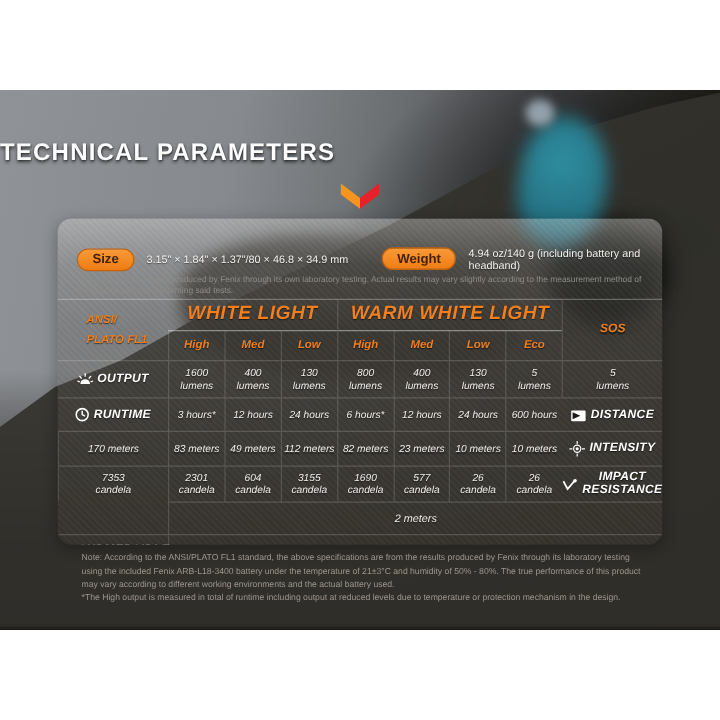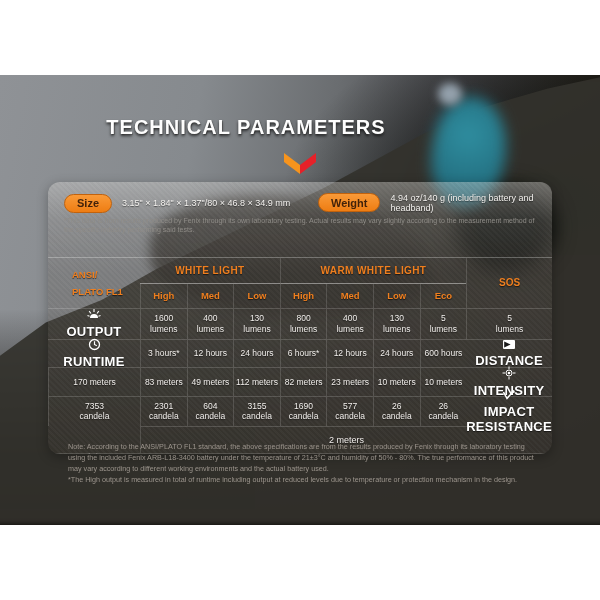--- a/index.html
+++ b/index.html
@@ -14,67 +14,67 @@
       linear-gradient(100deg, #8f9296 0%, #868a8e 30%, #6a6d70 50%, #46464a 68%, #232019 88%, #121008 100%);
   }
   .mountain { position:absolute; left:-10px; top:0; width:620px; height:450px; background:#34322d; opacity:.92; filter:blur(3px);
     clip-path:polygon(0 64%, 9% 55%, 18% 50%, 27% 43%, 36% 37%, 45% 31%, 54% 25%, 62% 19%, 70% 13%, 80% 7%, 90% 3%, 100% 0%, 100% 100%, 0 100%); }
   .ridge-rocks { position:absolute; left:150px; top:120px; width:280px; height:120px; background:#2b2925; filter:blur(6px); border-radius:40% 60% 30% 50%; opacity:.8; }
   .runner-body { position:absolute; left:432px; top:22px; width:74px; height:110px; background:radial-gradient(circle at 45% 35%, #2f8ea0, #226c7d 70%, #175060); border-radius:45% 55% 50% 50%; filter:blur(7px); transform:rotate(10deg); }
   .runner-head { position:absolute; left:438px; top:8px; width:24px; height:22px; background:#94a1ac; border-radius:50%; filter:blur(4px); }
   .runner-dark { position:absolute; left:455px; top:110px; width:100px; height:85px; background:#0d0f0c; border-radius:50%; filter:blur(10px); }
 
   
-  .title { position:absolute; left:0; top:116px; width:492px; text-align:center;
+  .title { position:absolute; left:0; top:116px; width:492px; 
     font-size:20px; font-weight:bold; letter-spacing:1px; color:#fdfdfd;
     text-shadow:0 2px 3px rgba(0,0,0,0.7), 1px 1px 0 rgba(90,90,90,0.55); }
   .chevron { position:absolute; left:283px; top:152px; width:34px; height:24px; }
 
   
   .panel { position:absolute; left:48px; top:182px; width:504px; height:272px; border-radius:12px;
     background:
       repeating-linear-gradient(45deg, rgba(255,255,255,0.025) 0 2px, rgba(0,0,0,0.02) 2px 4px),
       linear-gradient(to bottom, rgba(216,214,211,0.40) 0%, rgba(148,144,140,0.30) 14%, rgba(96,90,84,0.28) 34%, rgba(64,58,52,0.30) 100%);
     box-shadow:0 3px 12px rgba(0,0,0,0.30); overflow:hidden; }
 
-  .badge-row { display:flex; align-items:center; padding:11px 14px 0 16px; }
+  .badge-row { display:flex; align-items:center; padding:24px 14px 0 16px; }
   .bg-size { display:flex; align-items:center; width:254px; }
   .bg-weight { display:flex; align-items:flex-start; flex:1; }
   .pill { display:inline-flex; align-items:center; justify-content:center; height:19px; padding:0 12px;
     border-radius:10px; background:linear-gradient(#f99a38,#ee7d13); border:1px solid #c2620c;
     color:#42220a; font-size:11px; font-weight:bold; }
   .badge-text { margin-left:10px; color:#f3f1ee; font-size:9px; text-shadow:0 1px 1px rgba(0,0,0,0.5); }
 
   .panel-note { margin:3px 16px 0 16px; font-size:7px; line-height:1.35; color:#8f8c87; }
 
   
-  .table { margin-top:22px; border-top:1px solid rgba(255,255,255,0.28);
+  .table { margin-top:1px; border-top:1px solid rgba(255,255,255,0.28);
     display:grid; grid-template-columns:92px repeat(8, 1fr);
-    grid-template-rows:26px 24px 31px 28px 29px 30px 27px 27px; }
+    grid-template-rows:26px 24px 31px 28px 29px 30px 27px 27px;font-style:italic; }
   .cell { display:flex; align-items:center; justify-content:center; text-align:center; }
   .corner { grid-column:1; grid-row:1 / 3; justify-content:flex-start; padding-left:24px; text-align:left;
     color:#ef7f1f; font-size:9.5px; font-weight:bold; white-space:pre-line; line-height:1.8;
     text-shadow:0 1px 1px rgba(0,0,0,0.6); }
   .g1 { grid-column:2 / 5; grid-row:1; }
   .g2 { grid-column:5 / 9; grid-row:1; }
-  .group { color:#ef7f1f; font-size:10px; font-weight:bold; letter-spacing:0.4px;
+  .group { color:#ef7f1f; font-size:16px; font-weight:bold; letter-spacing:0.4px;
     border-bottom:1px solid rgba(255,255,255,0.42); text-shadow:0 1px 1px rgba(0,0,0,0.6); }
   .sos { grid-column:9; grid-row:1 / 3; color:#ef7f1f; font-size:10px; font-weight:bold; text-shadow:0 1px 1px rgba(0,0,0,0.6); }
   .lv { grid-row:2; color:#ef7f1f; font-size:9.5px; font-weight:bold; text-shadow:0 1px 1px rgba(0,0,0,0.6); }
   .c2{grid-column:2}.c3{grid-column:3}.c4{grid-column:4}.c5{grid-column:5}.c6{grid-column:6}.c7{grid-column:7}.c8{grid-column:8}
   .bl { border-left:1px solid rgba(255,255,255,0.14); }
   .bt { border-top:1px solid rgba(255,255,255,0.16); }
-  .rlabel { flex-direction:column; gap:3px; color:#ffffff; font-size:13px; font-weight:bold; letter-spacing:0.3px;
+  .rlabel { gap:3px; color:#ffffff; font-size:10px; font-weight:bold; letter-spacing:0.3px;
     text-shadow:0 1px 1px rgba(0,0,0,0.6); }
   .rlabel .icn { height:14px; display:flex; align-items:flex-end; justify-content:center; }
   .val { color:#f2efec; font-size:8.5px; line-height:1.25; white-space:pre-line; text-shadow:0 1px 1px rgba(0,0,0,0.55); }
   .span8 { grid-column:2 / 10; color:#f2efec; font-size:9px; text-shadow:0 1px 1px rgba(0,0,0,0.55); }
 
   
-  .footer-note { position:absolute; left:68px; top:441px; width:474px; font-size:7.2px; line-height:1.55; color:#9c958d; }
+  .footer-note { position:absolute; left:68px; top:459px; width:474px; font-size:7.2px; line-height:1.55; color:#9c958d; }
 </style>
 </head>
 <body>
 
 <div class="stage">
 
   <div class="photo">
     <div class="mountain"></div>
     <div class="ridge-rocks"></div>
     <div class="runner-dark"></div>

